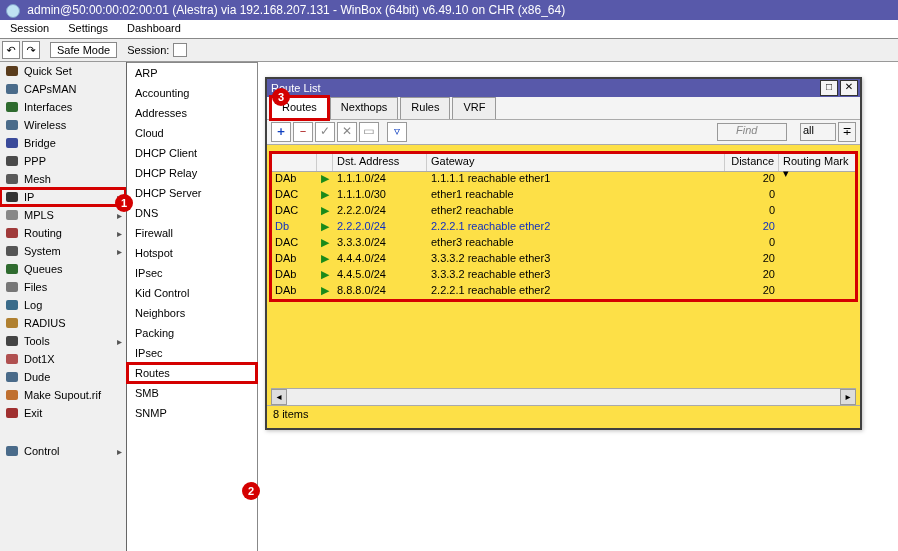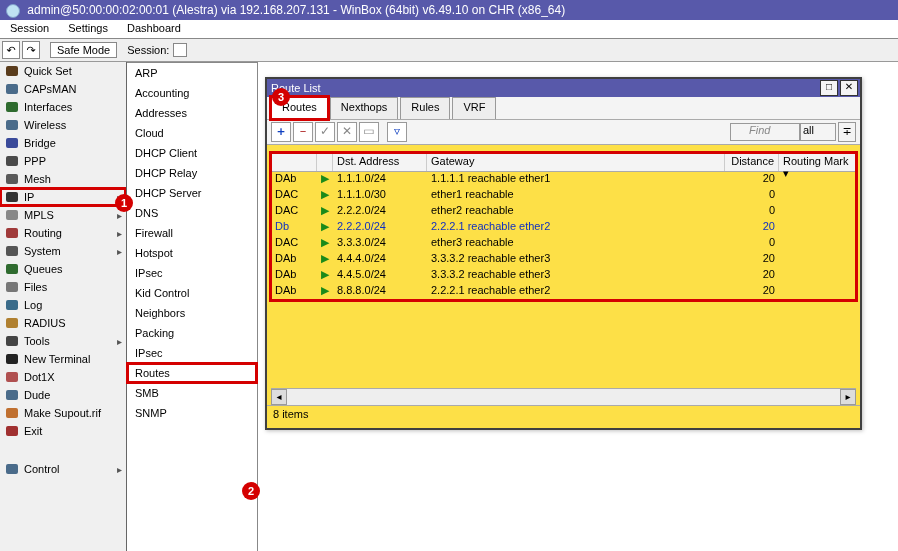--- a/index.html
+++ b/index.html
@@ -36,21 +36,21 @@
 .win-title .spacer{flex:1}
 .win-title .wbtn{width:16px;height:14px;background:#f4f4f4;color:#000;border:1px solid #333;margin-left:2px;text-align:center;line-height:12px;font-size:10px}
 .tabs{display:flex;background:#f4f4f4;border-bottom:1px solid #aaa;height:22px;padding-left:4px}
 .tab{border:1px solid #999;border-bottom:none;background:#eee;padding:3px 10px;margin-right:2px;font-size:11px}
 .tab.active{background:#fff}
 .tab-routes-hl{outline:3px solid #d40000;outline-offset:-1px}
 .wintoolbar{display:flex;align-items:center;height:22px;padding:1px 4px;border-bottom:1px solid #aaa;background:#f4f4f4}
 .wintoolbar .tb{width:18px;height:18px;border:1px solid #999;background:#fff;margin-right:2px;text-align:center;line-height:16px;font-size:12px}
 .wintoolbar .flex{flex:1}
 .findbox{width:50px;height:16px;border:1px solid #999;font-style:italic;color:#888;text-align:left;padding-left:18px}
-.allbox{width:32px;height:16px;border:1px solid #999;margin-left:0;text-align:left;padding-left:2px}
+.allbox{width:32px;height:16px;border:1px solid #999;margin-left:13px;text-align:left;padding-left:2px}
 .ddbtn{width:16px;height:18px;border:1px solid #999;margin-left:2px;text-align:center;line-height:16px}
 
 .grid-wrap{outline:3px solid #d40000;outline-offset:-1px;margin:1px 4px 0 4px}
 .ghead{display:flex;background:#f4f4f4;border-bottom:1px solid #aaa;font-size:11px;height:18px;margin-top:8px;}
 .ghead div{border-right:1px solid #ccc;padding:2px 4px;box-sizing:border-box}
 .c-flag{width:46px}
 .c-pl{width:16px}
 .c-dst{width:94px}
 .c-gw{width:298px}
 .c-dist{width:54px;text-align:right}
@@ -186,26 +186,20 @@
           <span style="display:inline-block;width:12px;height:10px;background:#b08030;border-radius:2px"></span>
         </span>
         <span class="txt">RADIUS</span>
       </div>
       <div class="item">
         <span class="ic">
           <span style="display:inline-block;width:12px;height:10px;background:#444;border-radius:2px"></span>
         </span>
         <span class="txt">Tools</span>
         <span class="arrow">▸</span>
-      </div>
-      <div class="item">
-        <span class="ic">
-          <span style="display:inline-block;width:12px;height:10px;background:#222;border-radius:2px"></span>
-        </span>
-        <span class="txt">New Terminal</span>
       </div>
       <div class="item">
         <span class="ic">
           <span style="display:inline-block;width:12px;height:10px;background:#b05050;border-radius:2px"></span>
         </span>
         <span class="txt">Dot1X</span>
       </div>
       <div class="item">
         <span class="ic">
           <span style="display:inline-block;width:12px;height:10px;background:#4a6b8a;border-radius:2px"></span>

